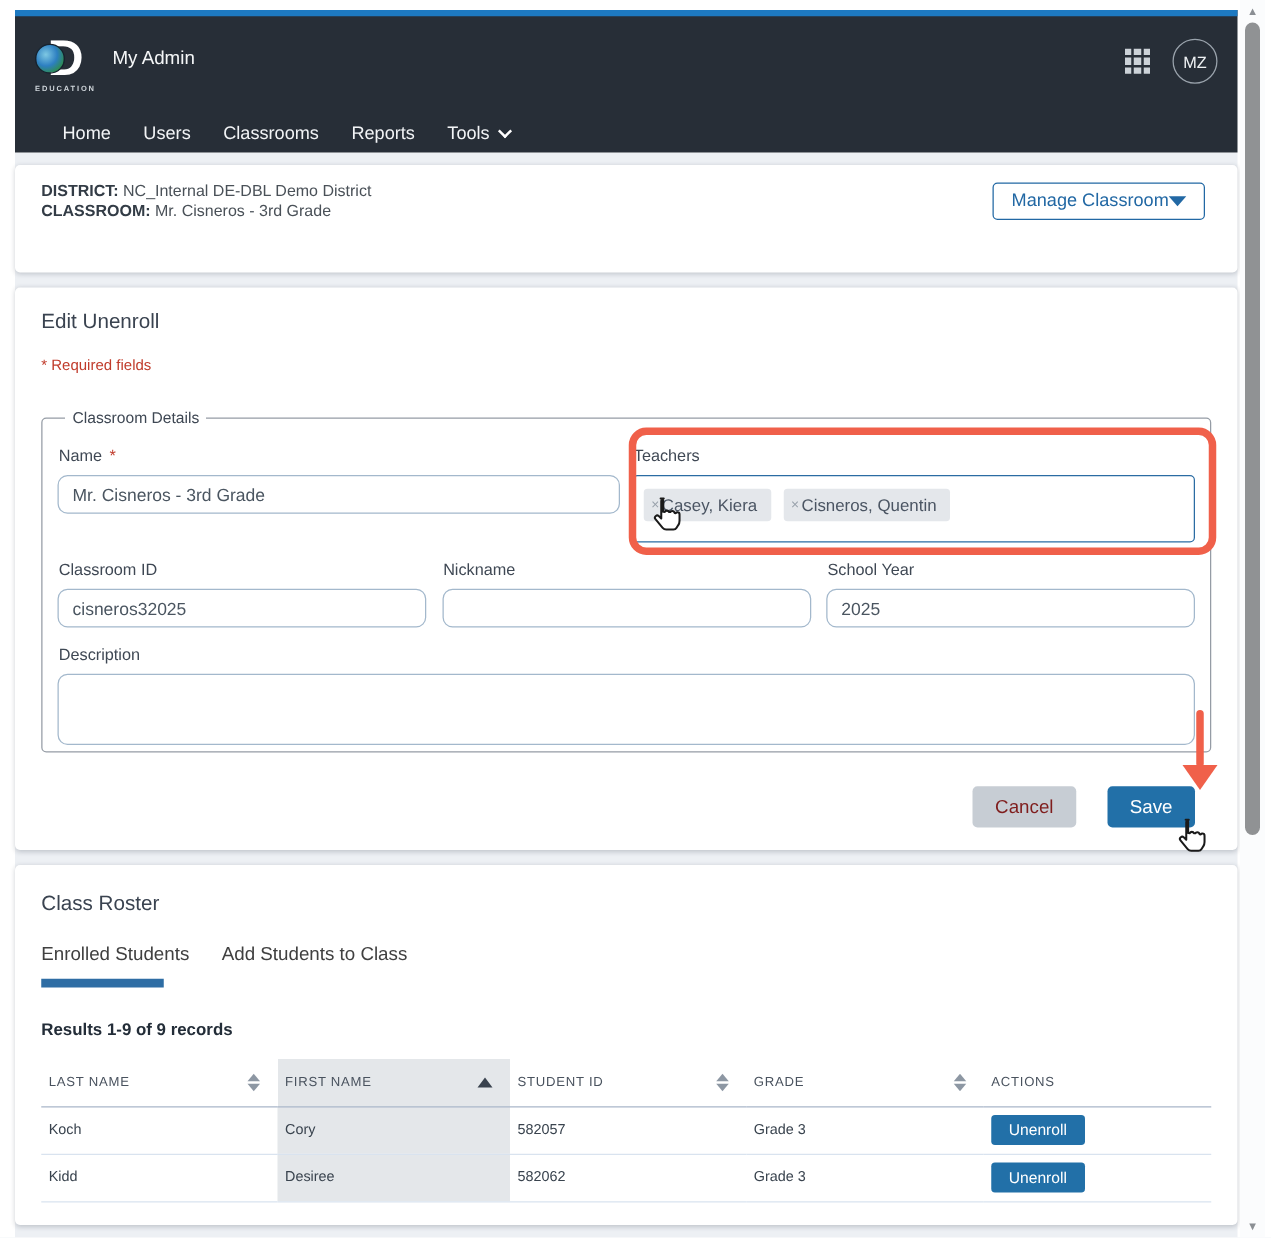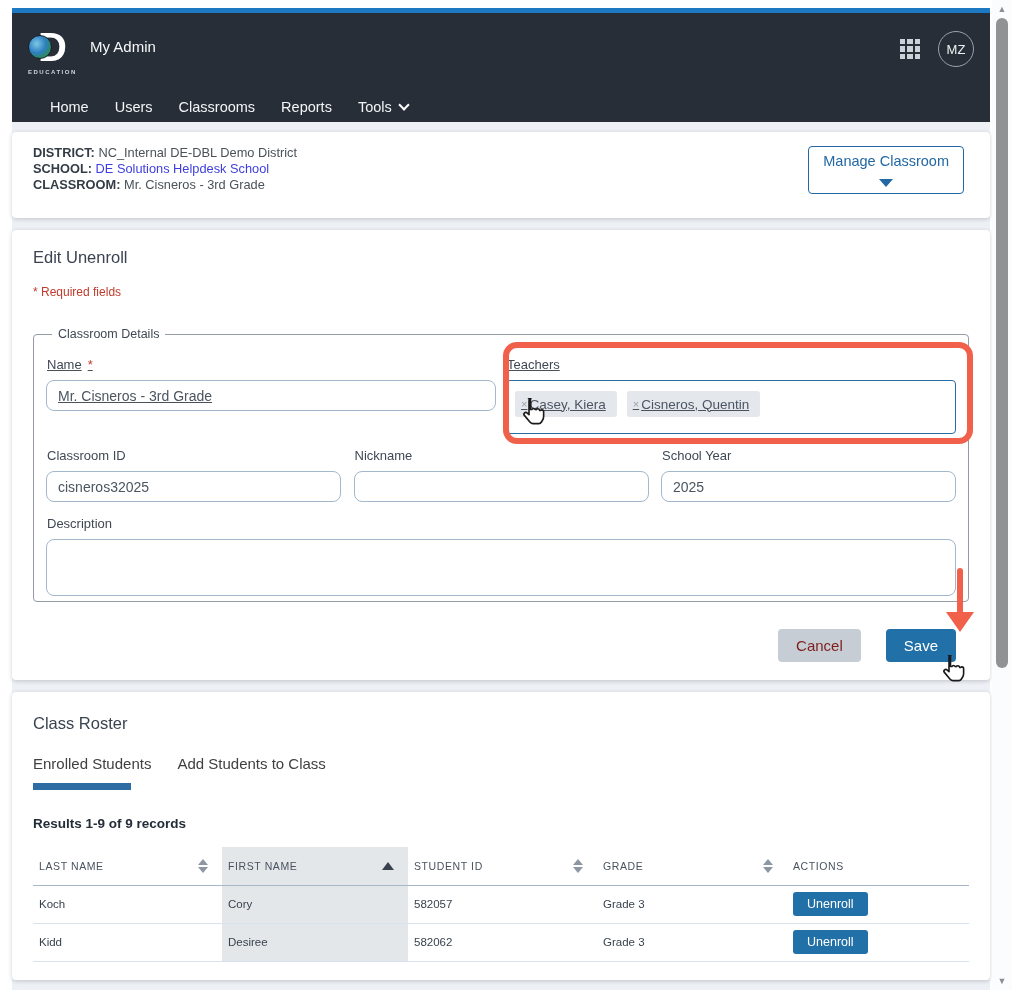--- a/index.html
+++ b/index.html
@@ -40,37 +40,36 @@
   
   .card { position:absolute; left:12px; width:978px; background:#fff; border-radius:4px; box-shadow:0 1px 4px rgba(30,40,60,.22); }
 
   
   .context-card { top:132px; height:86px; padding:13px 21px; }
   .ctx-row { font-size:12.8px; line-height:15.8px; color:#4a5158; }
   .ctx-label { font-weight:bold; color:#333c46; }
   .ctx-link { color:#3e3ede; cursor:pointer; }
   .manage-btn {
     position:absolute; right:26px; top:14px; background:#fff; border:1px solid #2268a4; border-radius:4px;
-    color:#2268a4; font-size:14.5px; padding:6px 14px; display:flex; align-items:center; gap:10px; cursor:pointer;
+    color:#2268a4; font-size:14.5px; padding:6px 14px; display:flex; align-items:center; cursor:pointer;
     font-family:"Liberation Sans", sans-serif;
-    flex-direction:column;
   }
   .caret-down { width:0; height:0; border-left:7px solid transparent; border-right:7px solid transparent; border-top:8px solid #2268a4; }
 
   
   .edit-card { top:230px; height:450px; padding:18px 21px; }
   .page-title { font-size:16.5px; color:#3a4350; }
   .required-note { margin-top:18px; font-size:12px; color:#c03b2b; }
   .fieldset {
     margin-top:28px; border:1px solid #959ca5; border-radius:4px; height:275px; padding:10px 12px 0 12px; position:relative;
   }
   .fieldset legend { font-size:12.5px; color:#3f4854; padding:0 6px; margin-left:6px; }
   .form-row1 { display:flex; justify-content:space-between; }
   .fgroup { display:flex; flex-direction:column; }
-  .fgroup-half { width:450px;text-decoration:underline; }
+  .fgroup-half { width:450px; }
   .flabel { font-size:13px; color:#3f4854; margin:6px 0 8px 1px; }
   .req-star { color:#c03b2b; margin-left:6px; }
   .tinput {
     height:31px; border:1px solid #a3b8cc; border-radius:8px; padding:0 11px; font-size:14px; color:#4a5560;
     font-family:"Liberation Sans", sans-serif; background:#fff; width:100%;
   }
   .teachers-box { border:1px solid #2b6ca3; border-radius:4px; height:54px; padding:10px 8px; display:flex; gap:10px; background:#fff; cursor:text; }
   .chip { background:#e4e7eb; border-radius:3px; color:#4b5563; font-size:13.5px; padding:5px 11px 5px 6px; display:flex; align-items:center; height:26px; }
   .chip-x { color:#98a1ab; font-size:11px; margin-right:2px; cursor:pointer; }
   .form-row2 { display:flex; justify-content:space-between; margin-top:8px; }
@@ -169,24 +168,20 @@
       <div class="avatar">
           <span>MZ</span>
         </div>
     </div>
   </div>
 
   <div class="card context-card">
     <div class="ctx-row">
       <span class="ctx-label">DISTRICT:</span>
       <span>NC_Internal DE-DBL Demo District</span>
-    </div>
-    <div class="ctx-row">
-      <span class="ctx-label">SCHOOL:</span>
-      <span class="ctx-link">DE Solutions Helpdesk School</span>
     </div>
     <div class="ctx-row">
       <span class="ctx-label">CLASSROOM:</span>
       <span>Mr. Cisneros - 3rd Grade</span>
     </div>
     <button class="manage-btn">
       <span>Manage Classroom</span>
       <span class="caret-down"></span>
     </button>
   </div>

